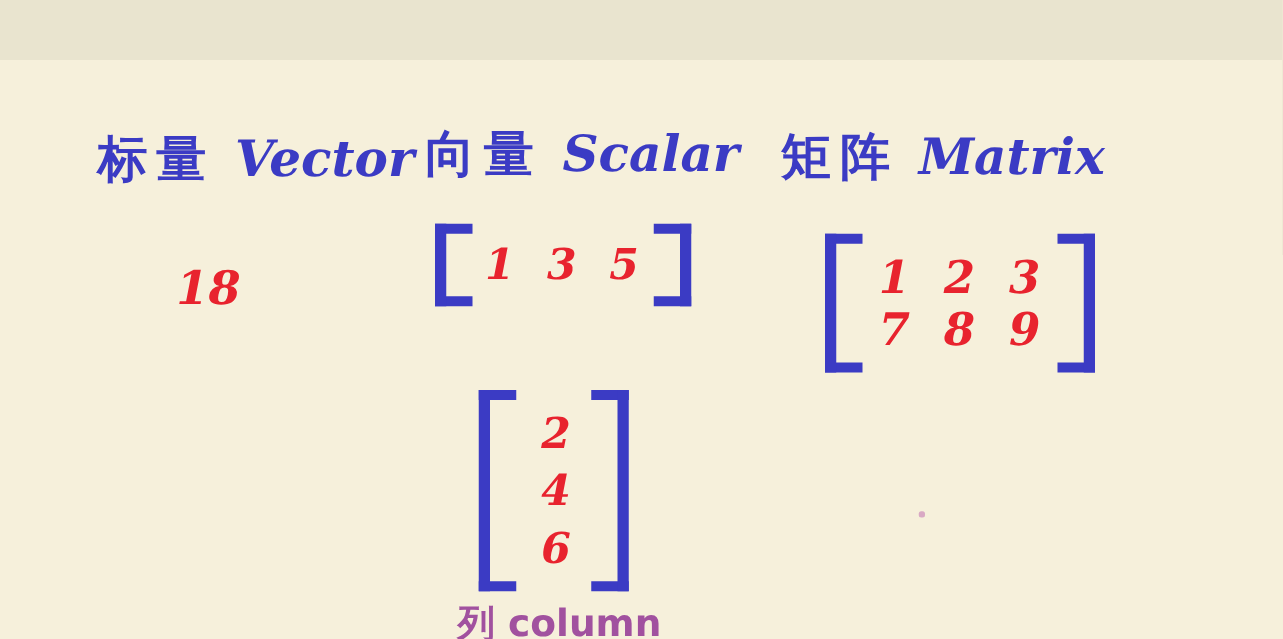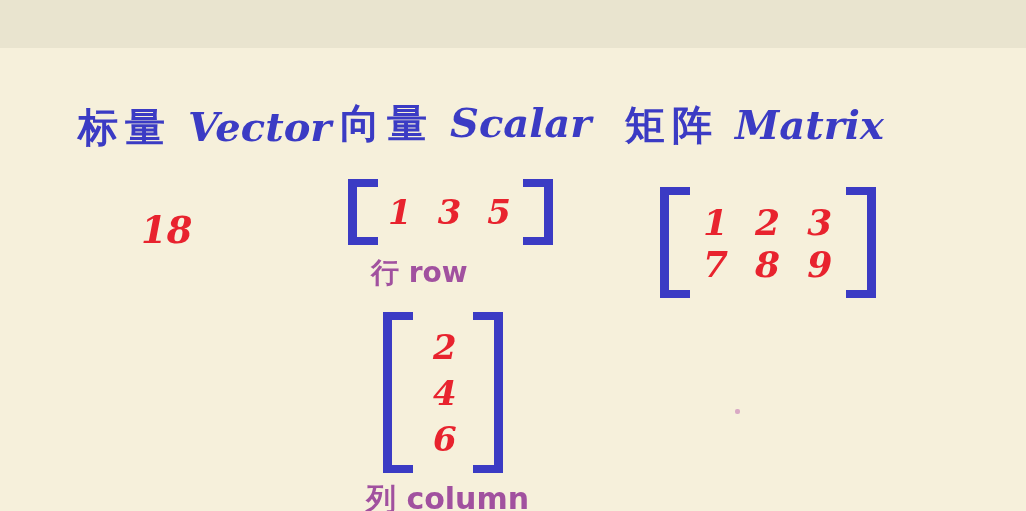--- a/index.html
+++ b/index.html
@@ -117,21 +117,20 @@
   <div class="vec" id="row-vector">
     <div class="br br-l"></div>
     <div class="cells">
       <span class="num">1</span>
       <span class="num">3</span>
       <span class="num">5</span>
     </div>
     <div class="br br-r"></div>
   </div>
 
-  <div class="plabel" id="row-label">行 row</div>
 
   <div class="vec" id="matrix-grid">
     <div class="br br-l"></div>
     <div class="cells">
       <span class="num">1</span>
       <span class="num">2</span>
       <span class="num">3</span>
       <span class="num">7</span>
       <span class="num">8</span>
       <span class="num">9</span>

